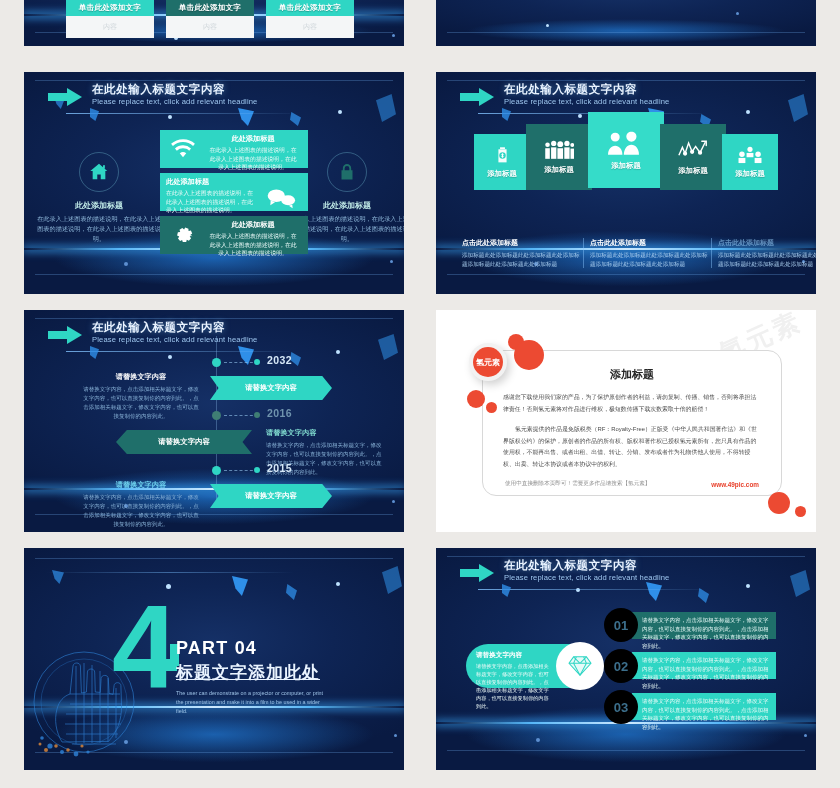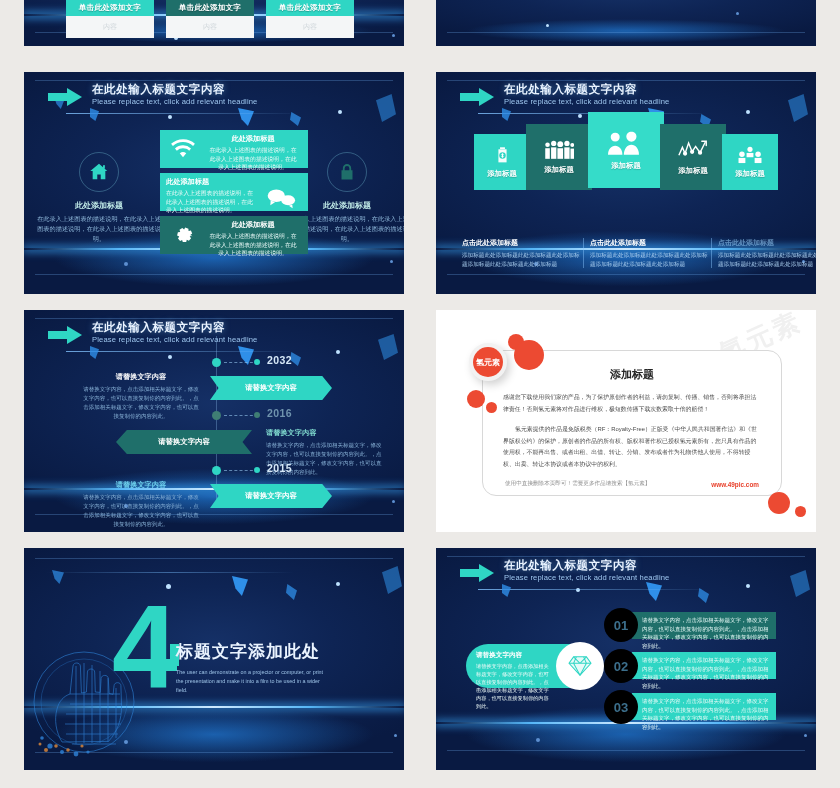--- a/index.html
+++ b/index.html
@@ -182,21 +182,21 @@
   
   #s6 { left:24px; top:548px; width:380px; height:222px; }
   .bignum {
     position:absolute; left:88px; top:40px; color:#2fd6c4;
     font-size:118px; font-weight:700; line-height:1;
     font-family:"Liberation Sans", sans-serif;
   }
   .partwrap { position:absolute; left:152px; top:90px; }
   .partwrap .pt { color:#ffffff; font-size:18px; font-weight:700; letter-spacing:1.2px; }
   .partwrap .zh { color:#eaf4ff; font-size:17px; font-weight:700; letter-spacing:1px; margin-top:2px;
-                  font-family:"Liberation Serif","DejaVu Serif",serif;}
+                  font-family:"Liberation Serif","DejaVu Serif",serif;text-decoration:underline;}
   .partwrap .en { color:#9dc2e6; font-size:5.4px; line-height:1.7; margin-top:5px; width:150px; }
   .accent { position:absolute; left:146px; top:96px; width:9px; height:22px; background:#2fd6c4; }
   .hand { position:absolute; left:8px; top:98px; width:110px; height:112px; opacity:.95; }
 
   
   #s7 { left:436px; top:548px; width:380px; height:222px; }
   .nrow { position:absolute; left:196px; width:144px; height:27px; padding:4px 6px 4px 10px; }
   .nrow .p { color:#e9fbf8; font-size:5.5px; line-height:1.55; }
   .ncirc {
     position:absolute; width:34px; height:34px; border-radius:50%;
@@ -562,20 +562,21 @@
           <circle cx="24" cy="100" r="1.8"></circle>
           <circle cx="36" cy="104" r="1.8"></circle>
         <circle cx="50" cy="100" r="1.6"></circle>
           <circle cx="8" cy="98" r="1.5"></circle>
       </g>
     </svg>
 
     <div class="bignum">4</div>
     <div class="accent"></div>
     <div class="partwrap">
+      <div class="pt">PART 04</div>
       <div class="zh">标题文字添加此处</div>
       <div class="en">The user can demonstrate on a projector or computer, or print the presentation and make it into a film to be used in a wider field.</div>
     </div>
   </div>
 
   <div class="slide" id="s7">
     <div class="bg"></div>
     <div class="frame-line" style="top:8px"></div>
     <div class="frame-line" style="top:202px"></div>
     <div class="beam" style="top:174px"></div>

